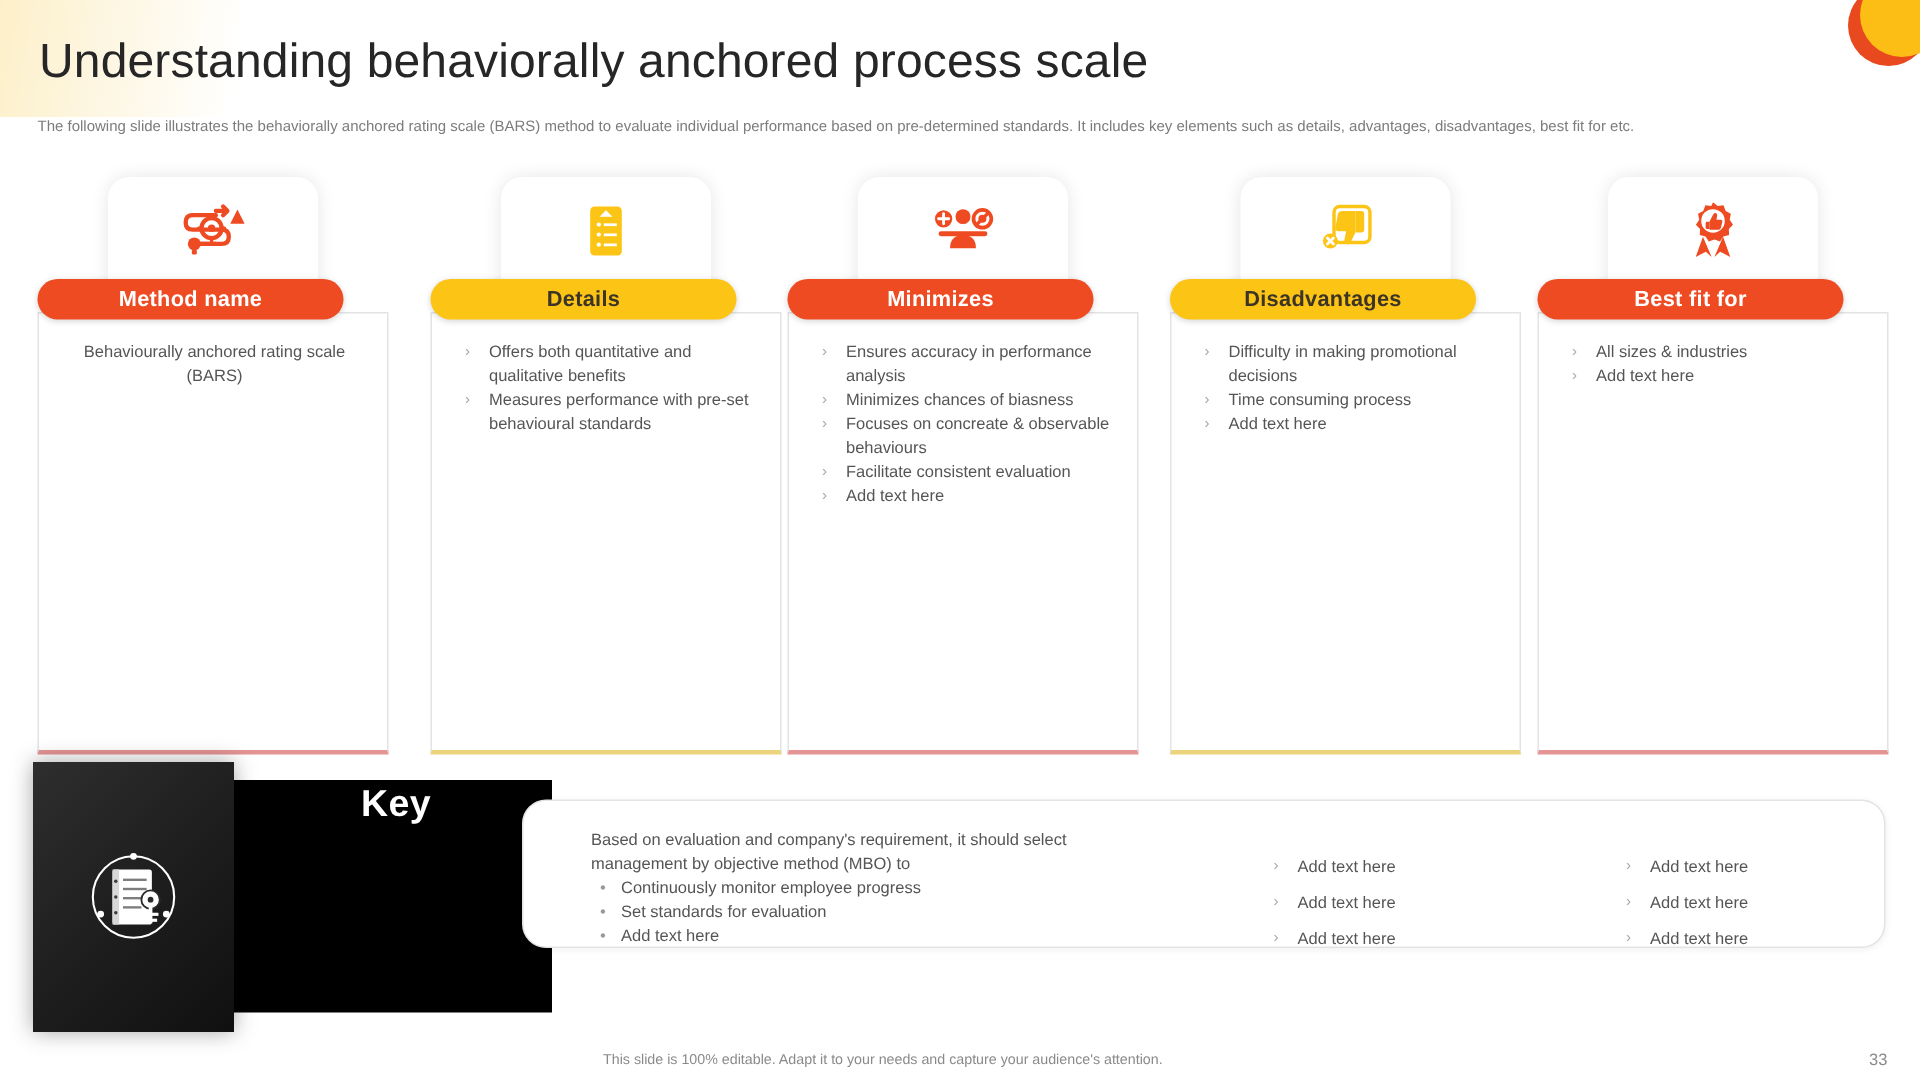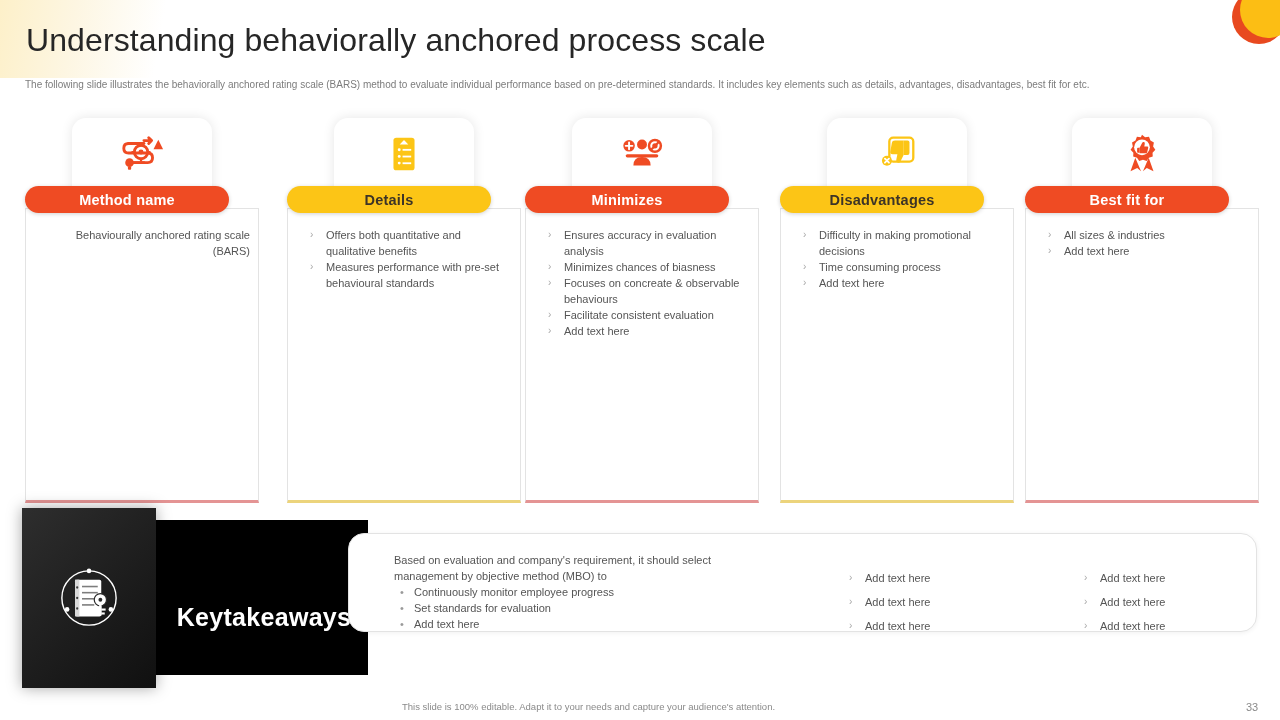--- a/index.html
+++ b/index.html
@@ -74,21 +74,21 @@
   .body-card::before {
     content:""; position:absolute; left:0; top:0; width:234px; height:1px;
     background:#e3e3e3;
   }
   .body-card.red    { border-bottom:3px solid #e49494; }
   .body-card.yellow { border-bottom:3px solid #ecd47c; }
 
   .card-inner { position:absolute; left:0; top:0; width:234px; padding:19px 10px 0 10px; }
 
   .plain-text {
-    text-align:right; font-size:11px; line-height:16px; color:#555555;
+    text-align:center; font-size:11px; line-height:16px; color:#555555;
   }
   ul.bullets { list-style:none; }
   ul.bullets li {
     position:relative; padding-left:28px;
     font-size:11px; line-height:16px; color:#555555; margin-bottom:0;
   }
   ul.bullets li .chev {
     position:absolute; left:12px; top:0; color:#a8a8a8; font-size:10px;
   }
 
@@ -99,21 +99,21 @@
   }
   .black-tile {
     position:absolute; left:22px; top:508px; width:134px; height:180px;
     background:linear-gradient(135deg,#2e2e2e 0%,#1d1d1d 55%,#101010 100%);
     box-shadow:0 0 14px rgba(0,0,0,.35);
     display:flex; align-items:center; justify-content:center;
   }
   .black-tile svg { width:70px; height:70px; }
   .takeaway-label {
     position:absolute; left:160px; top:520px; width:208px; height:194px;
-    display:flex; flex-direction:row; align-items:center; justify-content:center;
+    display:flex; flex-direction:column; align-items:center; justify-content:space-between;
     color:#ffffff; font-size:25px; font-weight:700; line-height:33px;
     text-align:center; letter-spacing:.3px;
   }
 
   .white-panel {
     position:absolute; left:348px; top:533px; width:909px; height:99px;
     background:#ffffff; border:1px solid #e3e3e3; border-radius:16px;
     box-shadow:0 1px 5px rgba(0,0,0,.06);
   }
   .panel-para {
@@ -211,21 +211,21 @@
       <path d="M10.5 12 v7 M7 15.5 h7" stroke="#ffffff" stroke-width="2" stroke-linecap="round"></path>
       <circle cx="37.5" cy="15.5" r="6.2" fill="none" stroke="#ef4b23" stroke-width="2.6"></circle>
       <circle cx="37.5" cy="15.5" r="2.8" fill="#ef4b23"></circle>
       <path d="M33.2 19.8 L41.8 11.2" stroke="#ef4b23" stroke-width="2.4" stroke-linecap="round"></path>
     </svg>
       </div>
       <div class="head-pill red">Minimizes</div>
       <div class="body-card red">
         <div class="card-inner">
           <ul class="bullets">
-            <li><span class="chev">›</span><span>Ensures accuracy in evaluation analysis</span></li>
+            <li><span class="chev">›</span><span>Ensures accuracy in performance analysis</span></li>
             <li><span class="chev">›</span><span>Minimizes chances of biasness</span></li>
             <li><span class="chev">›</span><span>Focuses on concreate &amp; observable behaviours</span></li>
             <li><span class="chev">›</span><span>Facilitate consistent evaluation</span></li>
             <li><span class="chev">›</span><span>Add text here</span></li>
           </ul>
         </div>
       </div>
     </div>
     <div class="col col-3">
       <div class="icon-plate">

